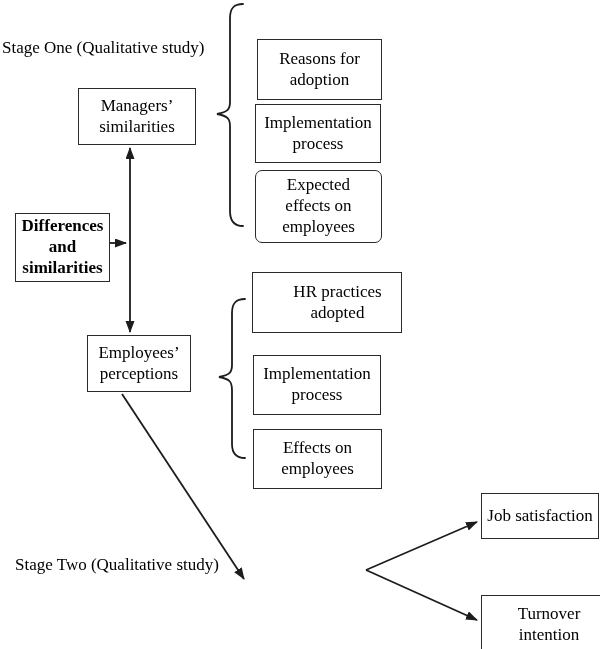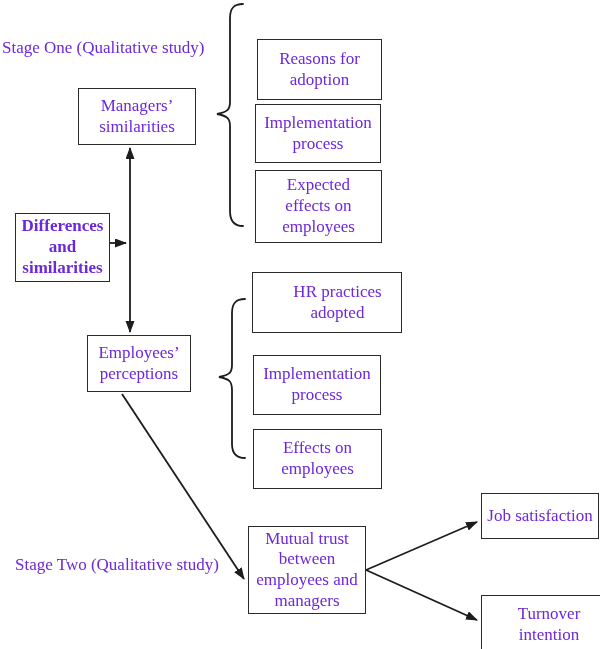--- a/index.html
+++ b/index.html
@@ -6,21 +6,21 @@
     margin: 0;
     padding: 0;
     background: #ffffff;
   }
   .canvas {
     position: relative;
     width: 600px;
     height: 649px;
     background: #ffffff;
     font-family: "Liberation Serif", "DejaVu Serif", serif;
-    color: #6d28d9;
+    color: #000000;
     overflow: hidden;
   }
   .overlay {
     position: absolute;
     left: 0;
     top: 0;
     width: 600px;
     height: 649px;
   }
   .conn {
@@ -97,36 +97,32 @@
 
   <div class="box" style="left:87px; top:335px; width:104px; height:57px;">Employees’
 perceptions</div>
 
   <div class="box" style="left:257px; top:39px; width:125px; height:61px;">Reasons for
 adoption</div>
 
   <div class="box" style="left:255px; top:104px; width:126px; height:59px;">Implementation
 process</div>
 
-  <div class="box" style="left:255px; top:170px; width:127px; height:73px;">Expected
+  <div class="box" style="left:255px; top:170px; width:127px; height:73px;border-radius:7px;">Expected
 effects on
 employees</div>
 
   <div class="box" style="left:252px; top:272px; width:150px; height:61px;padding-left:21px;">HR practices
 adopted</div>
 
   <div class="box" style="left:253px; top:355px; width:128px; height:60px;">Implementation
 process</div>
 
   <div class="box" style="left:253px; top:429px; width:129px; height:60px;">Effects on
 employees</div>
 
-  <div class="box" style="left:248px; top:526px; width:118px; height:88px;">Mutual trust
-between
-employees and
-managers</div>
 
   <div class="box" style="left:481px; top:493px; width:118px; height:46px;">Job satisfaction</div>
 
   <div class="box" style="left:481px; top:595px; width:136px; height:59px;">Turnover
 intention</div>
 
 </div>
 
 </body></html>

